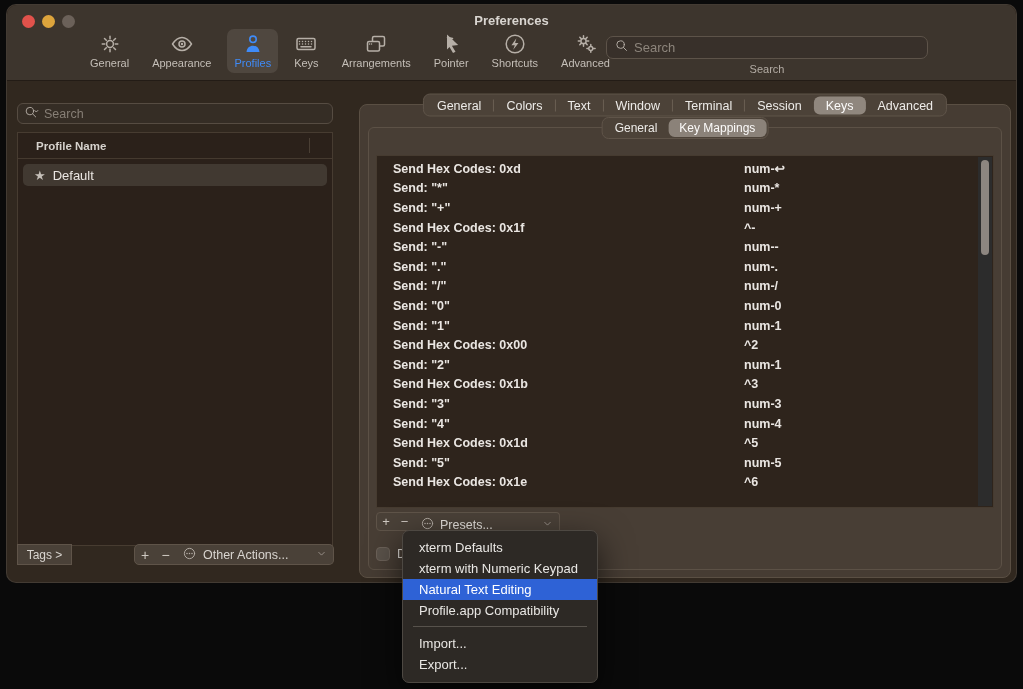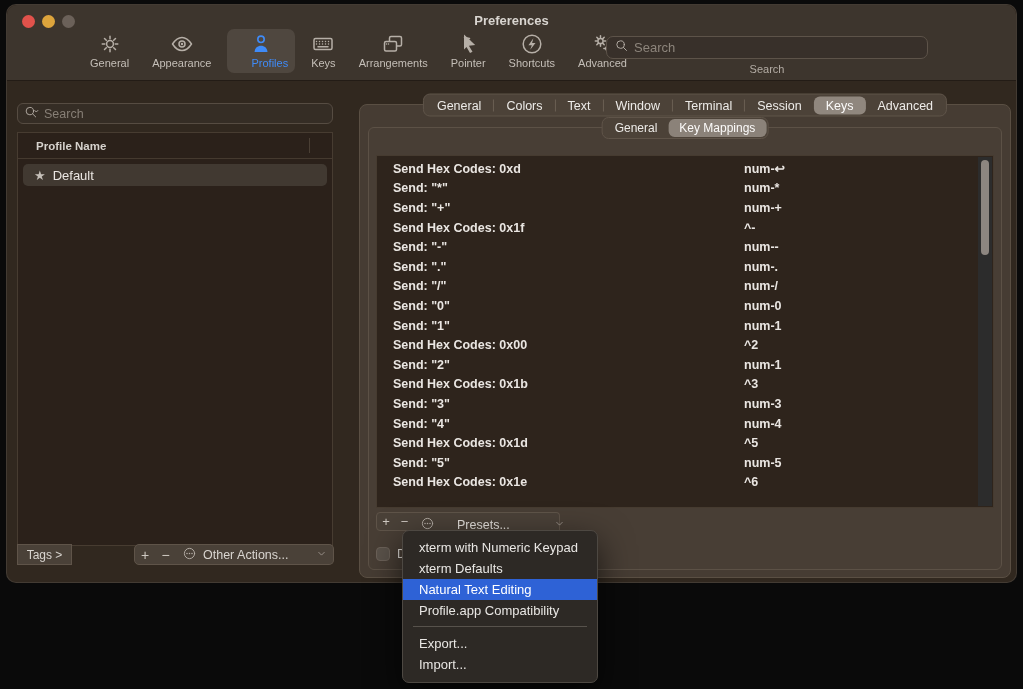--- a/index.html
+++ b/index.html
@@ -16,21 +16,21 @@
     font-size:13px; font-weight:bold; color:#d9d5d0; }
   .lights { position:absolute; left:15px; top:10px; display:flex; gap:7px; }
   .light { width:13px; height:13px; border-radius:50%; }
   .light.red{ background:#e1524b; } .light.yellow{ background:#dda43c; } .light.gray{ background:#6b6159; }
 
   .tb-items { position:absolute; left:76px; top:24px; display:flex; align-items:flex-end; gap:9px; }
   .tb-item { display:flex; flex-direction:column; align-items:center; gap:1px;
     padding:3px 7px 4px; border-radius:7px; cursor:default; }
   .tb-item .lbl { font-size:11px; color:#c5bfb8; white-space:nowrap; }
   .tb-item.sel { background:#4f473f; }
-  .tb-item.sel .lbl { color:#3f8bf8;margin-left:17px; }
+  .tb-item.sel .lbl { color:#3f8bf8; }
   .tb-item svg { display:block; }
   .tb-search { position:absolute; right:88px; top:31px; width:322px; height:23px;
     background:#38302a; border:1px solid #5d5349; border-radius:7px;
     display:flex; align-items:center; padding:0 7px; gap:5px; }
   .tb-search input { flex:1; background:transparent; border:none; outline:none;
     font-size:13px; color:#e8e4e0; font-family:inherit; }
   .tb-search input::placeholder { color:#8d857c; }
   .tb-search-lbl { position:absolute; right:88px; width:322px; top:58px; text-align:center;
     font-size:11px; color:#b3aca4; }
 
@@ -94,21 +94,21 @@
   .kscroll { position:absolute; right:1px; top:1px; bottom:1px; width:14px; background:#2c2c2c; }
   .kthumb { position:absolute; left:3px; top:3px; width:8px; height:95px;
     border-radius:4px; background:#8d8680; }
 
   .km-plus  { position:absolute; left:7px;  top:384px; width:20px; height:19px;
     border-radius:4px 0 0 4px; font-size:13px; color:#cfc9c2; }
   .km-minus { position:absolute; left:26px; top:384px; width:20px; height:19px;
     border-radius:0; border-left:none; font-size:13px; color:#cfc9c2; }
   .km-presets { position:absolute; left:45px; top:384px; width:146px; height:25px;
     border-radius:0 4px 4px 0; border-left:none; justify-content:flex-start;
-    gap:22px; padding:0 6px; font-size:12.5px; color:#e2deda; }
+    gap:5px; padding:0 6px; font-size:12.5px; color:#e2deda; }
   .km-presets .grow { flex:1; }
 
   .km-check { position:absolute; left:7px; top:419px; display:flex; align-items:center; gap:7px; }
   .checkbox { width:14px; height:14px; border-radius:4px; background:#5a524a; border:1px solid #6b6158; }
   .km-check .lbl { font-size:12.5px; color:#dcd8d3; }
 
   
   .menu { position:absolute; left:402px; top:530px; width:196px; background:#2d2925;
     border:1px solid #4d4842; border-radius:7px; padding:6px 0 7px;
     box-shadow:0 12px 34px rgba(0,0,0,.65); z-index:50; }
@@ -387,20 +387,20 @@
         <div class="km-check">
           <div class="checkbox"></div>
           <span class="lbl">Del</span>
         </div>
       </div>
     </div>
   </div>
 </div>
 
 <div class="menu">
+  <div class="mi">xterm Defaults</div>
   <div class="mi">xterm with Numeric Keypad</div>
-  <div class="mi">xterm Defaults</div>
   <div class="mi hl">Natural Text Editing</div>
   <div class="mi">Profile.app Compatibility</div>
   <div class="menu-sep"></div>
+  <div class="mi">Import...</div>
   <div class="mi">Export...</div>
-  <div class="mi">Import...</div>
 </div>
 
 </body></html>

